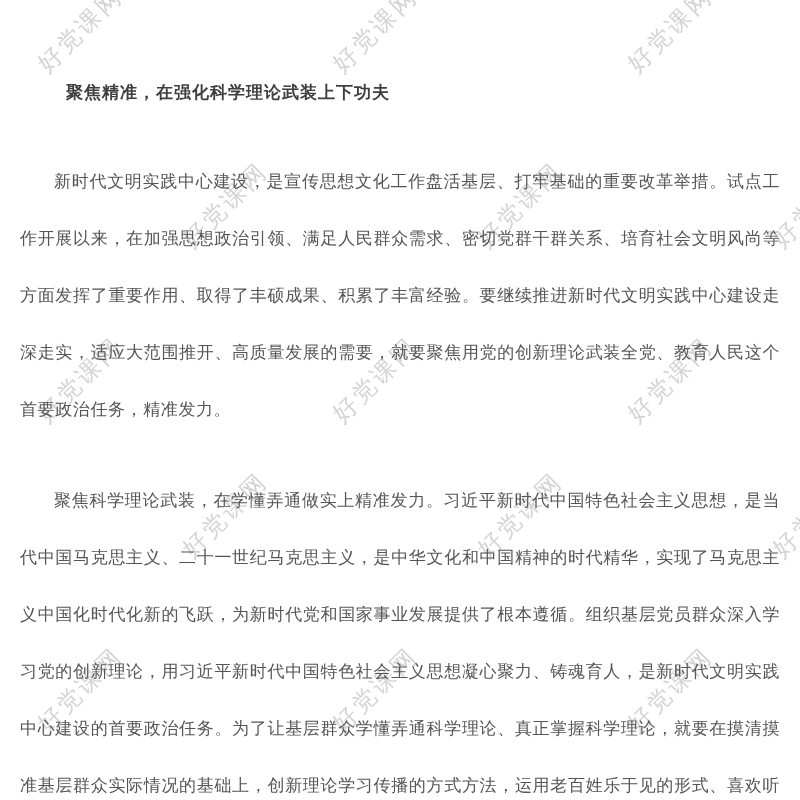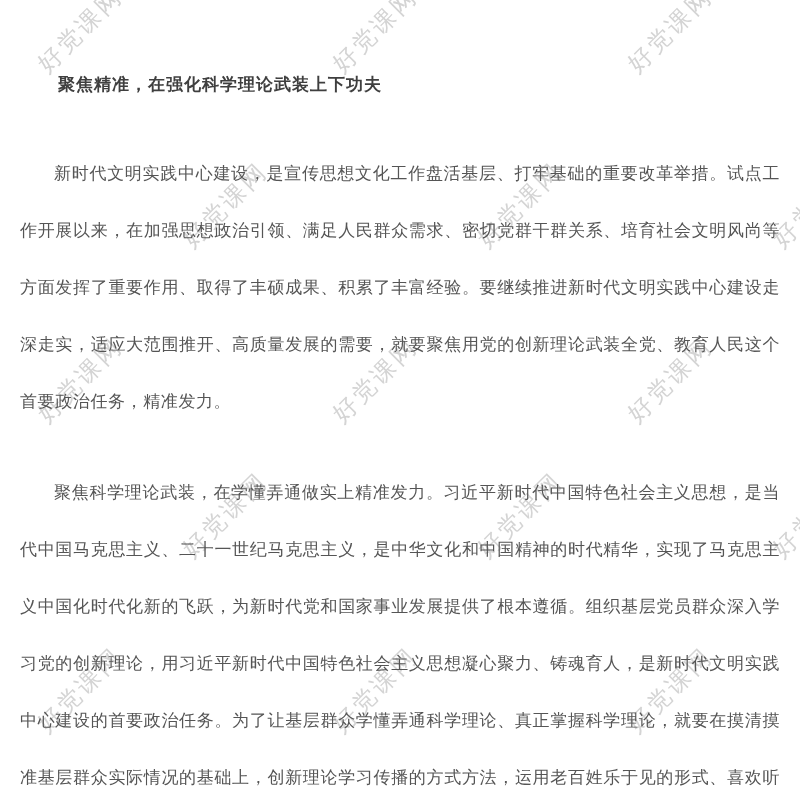--- a/index.html
+++ b/index.html
@@ -30,21 +30,21 @@
     white-space: nowrap;
     color: var(--wm-color, #d4d4d4);
     user-select: none;
   }
   .content {
     position: relative;
     z-index: 1;
     padding: 0 20px;
   }
   .doc-title {
-    margin: 4px;
+    margin: 12px;
     padding-top: 70px;
     font-size: 17px;
     line-height: 21px;
     font-weight: bold;
     color: var(--title-color, #3f3f3f);
     text-indent: 2em;
     letter-spacing: 1px;
   }
   .doc-body p {
     margin: 0;

